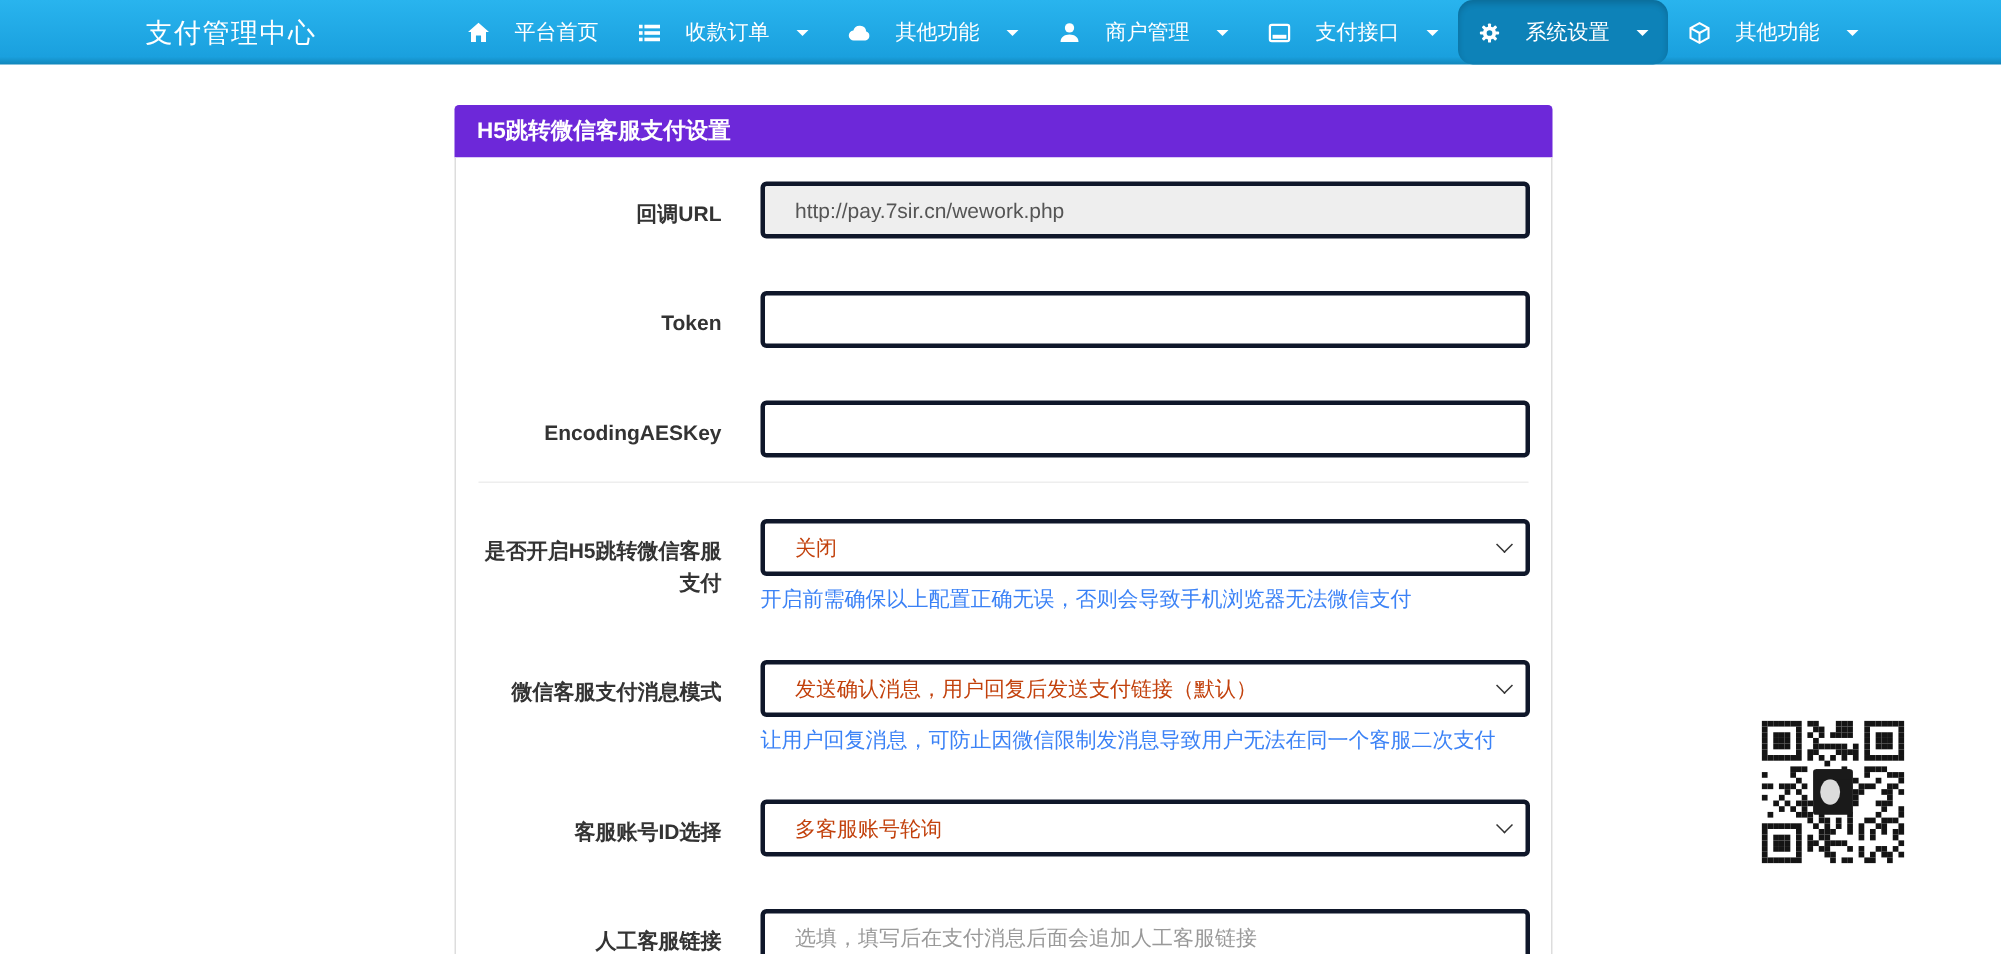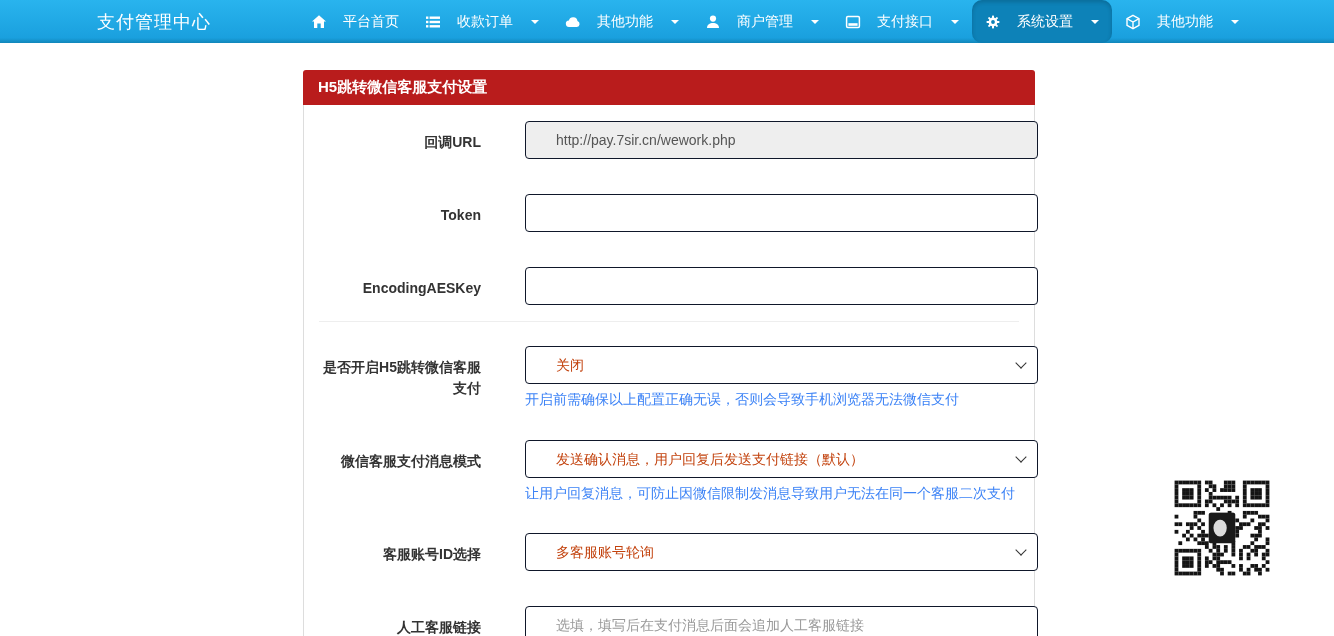--- a/index.html
+++ b/index.html
@@ -26,42 +26,42 @@
   .nav-icon svg { width:16px; height:16px; }
   .caret {
     display:inline-block; width:0; height:0; margin-left:2px;
     border-left:4px solid transparent; border-right:4px solid transparent;
     border-top:4px solid #fff;
   }
 
   
   .panel { position:absolute; left:303px; top:70px; width:732px; }
   .panel-header {
-    background:#b91c1c; color:#fff; font-size:15px; font-weight:bold;
+    background:#6d28d9; color:#fff; font-size:15px; font-weight:bold;
     padding:0 15px; height:35px; display:flex; align-items:center;
     border-radius:3px 3px 0 0;
   }
   .panel-body {
     background:#fff; border:1px solid #ddd; border-top:none;
     padding:16px 15px 40px;
   }
 
   .form-row {
-    display:grid; grid-template-columns:162px 513px; column-gap:44px;
+    display:grid; grid-template-columns:162px 513px; column-gap:26px;
     align-items:start; margin-bottom:35px;
   }
   .form-row.tight { margin-bottom:16px; }
   .form-row.helped { margin-bottom:30px; }
   .control-label {
     text-align:right; font-weight:bold; font-size:14px; color:#333;
     padding-top:11px; line-height:1.5;
   }
   .form-control {
-    width:100%; height:38px; border:1px solid #0f172a; border-radius:4px;
-    padding:0 30px; font-size:14px; color:#555; background:#fff; outline:none;
+    width:100%; height:38px; border:3px solid #0f172a; border-radius:4px;
+    padding:0 20px; font-size:14px; color:#555; background:#fff; outline:none;
     font-family:"Liberation Sans","DejaVu Sans",sans-serif;
   }
   .form-control::placeholder { color:#999; opacity:1; }
   input.form-control[readonly] { background:#eee; color:#555; cursor:default; }
 
   .select-wrap { position:relative; }
   select.form-control {
     appearance:none; -webkit-appearance:none; -moz-appearance:none;
     padding-right:30px; cursor:pointer; color:#c2410c;
   }

